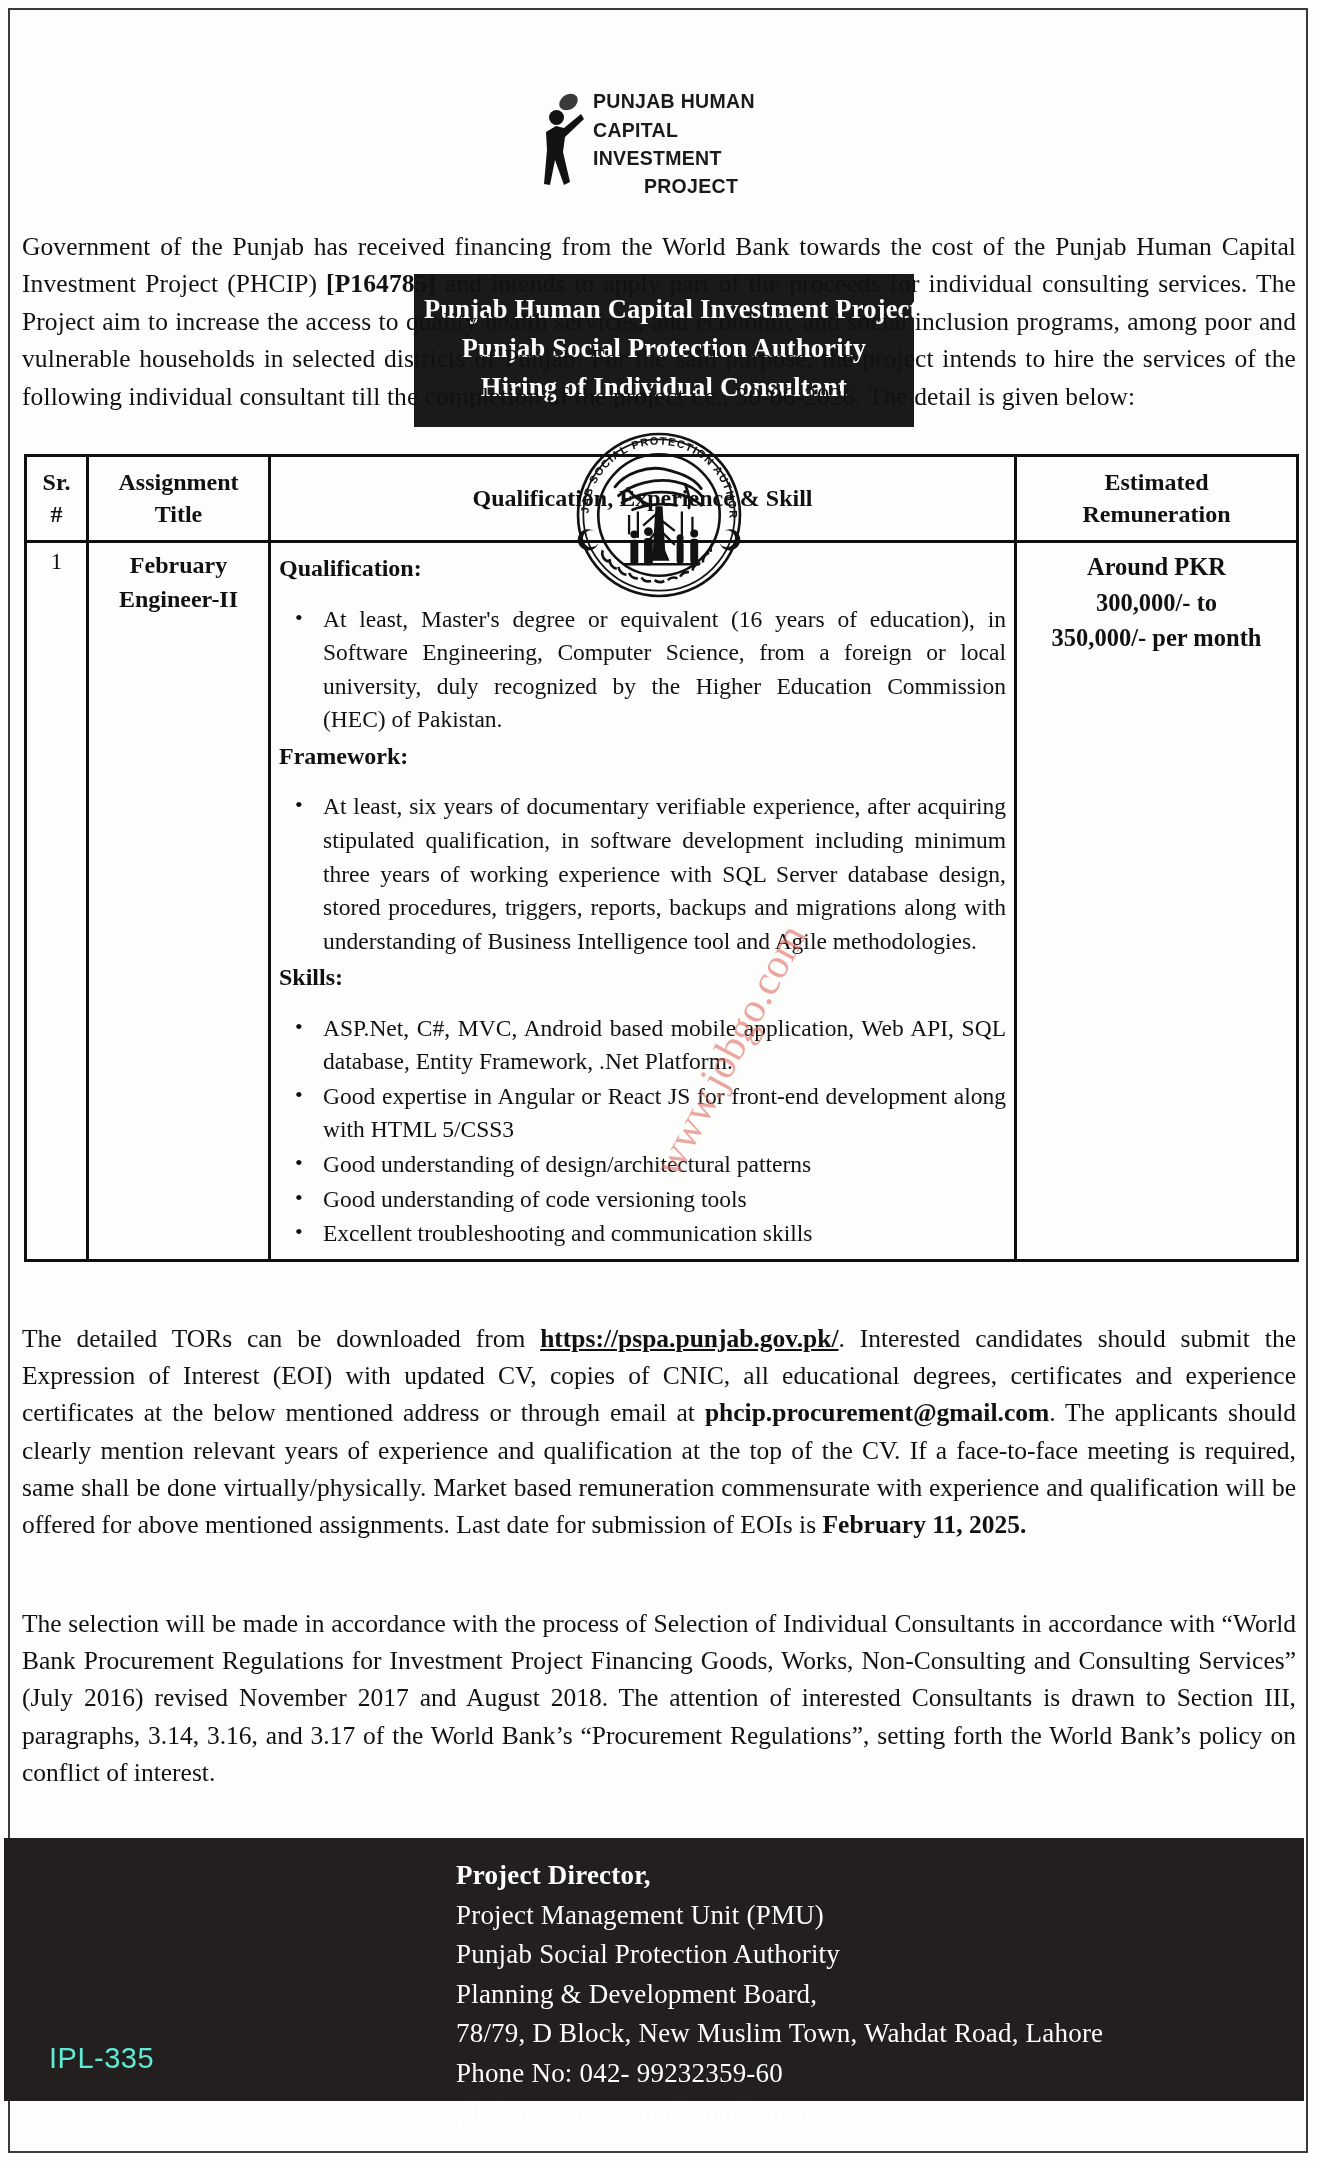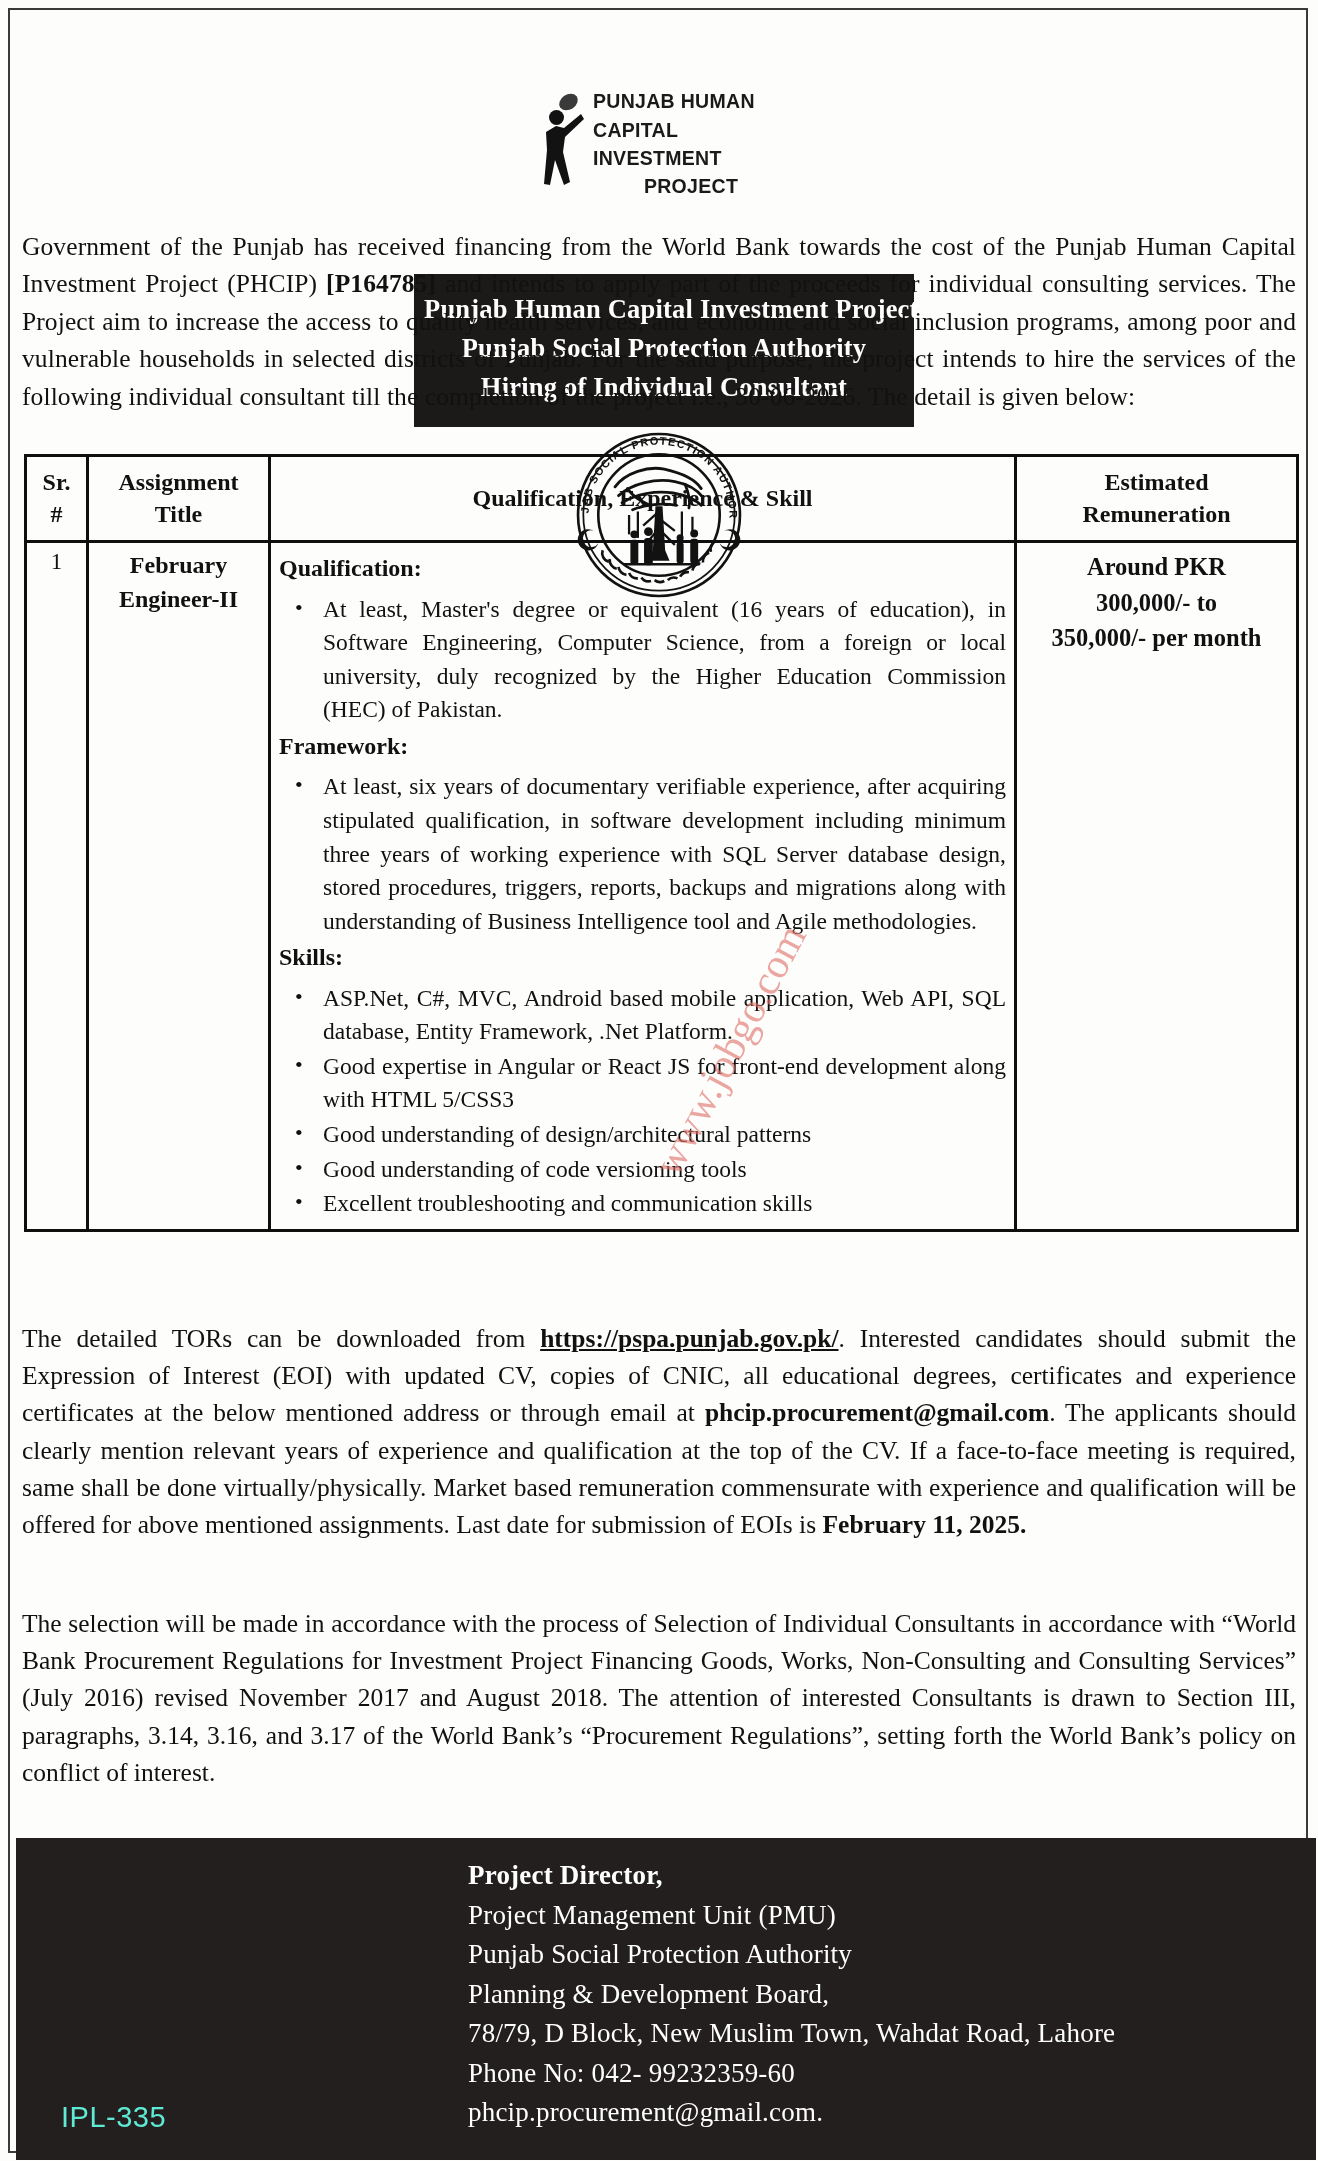--- a/index.html
+++ b/index.html
@@ -160,21 +160,21 @@
     font-size: 23.5px;
     line-height: 1.43;
     padding: 10px 14px 10px 12px;
   }
   .sec-head {
     font-weight: 700;
     font-size: 24px;
     margin: 2px 0 1px 0;
   }
   ul.bullets {
-    margin: 7px 0 2px 0;
+    margin: 17px 0 2px 0;
     padding-left: 42px;
     list-style: none;
   }
   ul.bullets li {
     position: relative;
     text-align: justify;
     text-justify: inter-word;
     margin-bottom: 1px;
     padding-left: 2px;
   }
@@ -197,24 +197,24 @@
     text-justify: inter-word;
   }
   .para b { font-weight: 700; }
   .para .ulink { font-weight: 700; text-decoration: underline; }
   #para-tors { top: 1320px; }
   #para-selection { top: 1605px; }
 
   
   .footer {
     position: absolute;
-    left: 16px;
+    left: 4px;
     top: 1838px;
     width: 1300px;
-    height: 322px;
+    height: 263px;
     background: #231f1f;
     color: #ffffff;
     box-sizing: border-box;
   }
   .footer-inner {
     position: absolute;
     left: 452px;
     top: 18px;
     font-size: 27px;
     line-height: 1.465;

